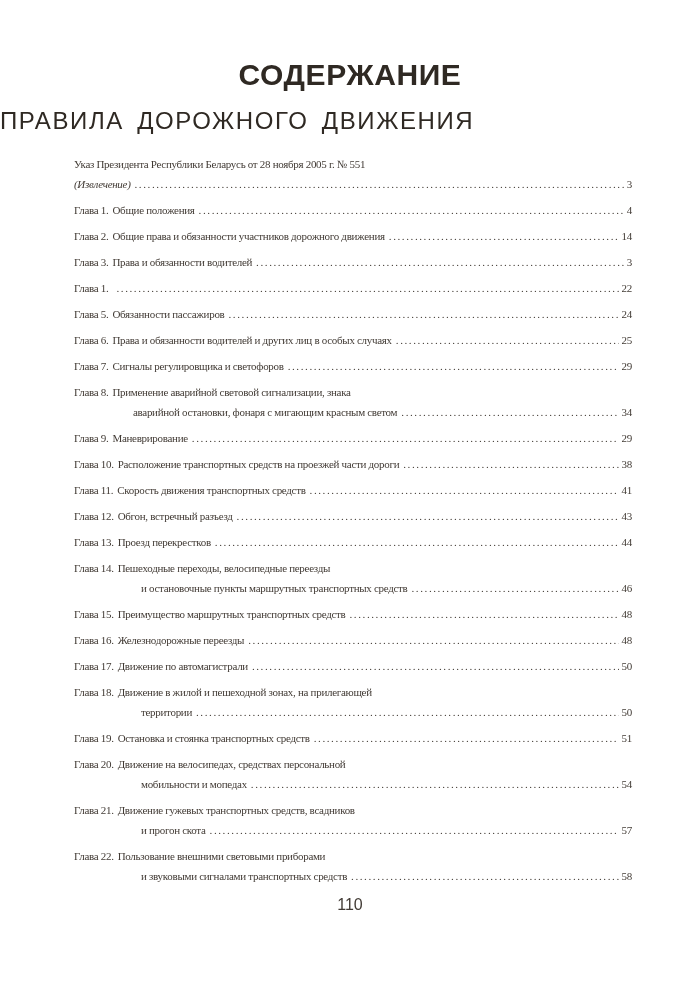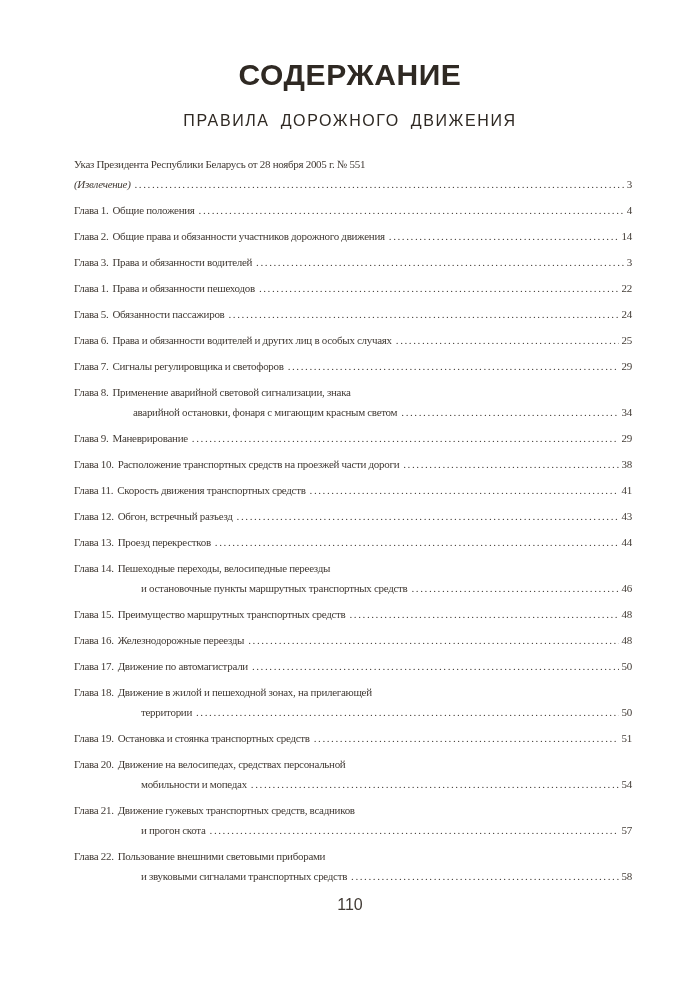--- a/index.html
+++ b/index.html
@@ -22,22 +22,21 @@
     padding-top: 56px;
     text-align: center;
     font-size: 30px;
     line-height: 38px;
     font-weight: 700;
     letter-spacing: 0.6px;
     color: var(--head);
   }
   .doc-subtitle {
     margin: 14px 0 0 0;
-    text-align: center;
-    font-size: 16px;
+    font-size: 24px;
     line-height: 26px;
     font-weight: 400;
     letter-spacing: 1.6px;
     word-spacing: 5px;
     color: var(--head);
   }
   .toc {
     margin: 20px 68px 10px 74px;
     font-size: 11px;
     letter-spacing: -0.3px;
@@ -109,21 +108,20 @@
         <div class="line final">
           <span class="label">Глава 3.</span>
           <span class="text">Права и обязанности водителей</span>
           <span class="leader"></span>
           <span class="pg">3</span>
         </div>
       </div>
       <div class="entry">
         <div class="line final">
           <span class="label">Глава 1.</span>
-          <span class="text">Права и обязанности пешеходов</span>
           <span class="leader"></span>
           <span class="pg">22</span>
         </div>
       </div>
       <div class="entry">
         <div class="line final">
           <span class="label">Глава 5.</span>
           <span class="text">Обязанности пассажиров</span>
           <span class="leader"></span>
           <span class="pg">24</span>

